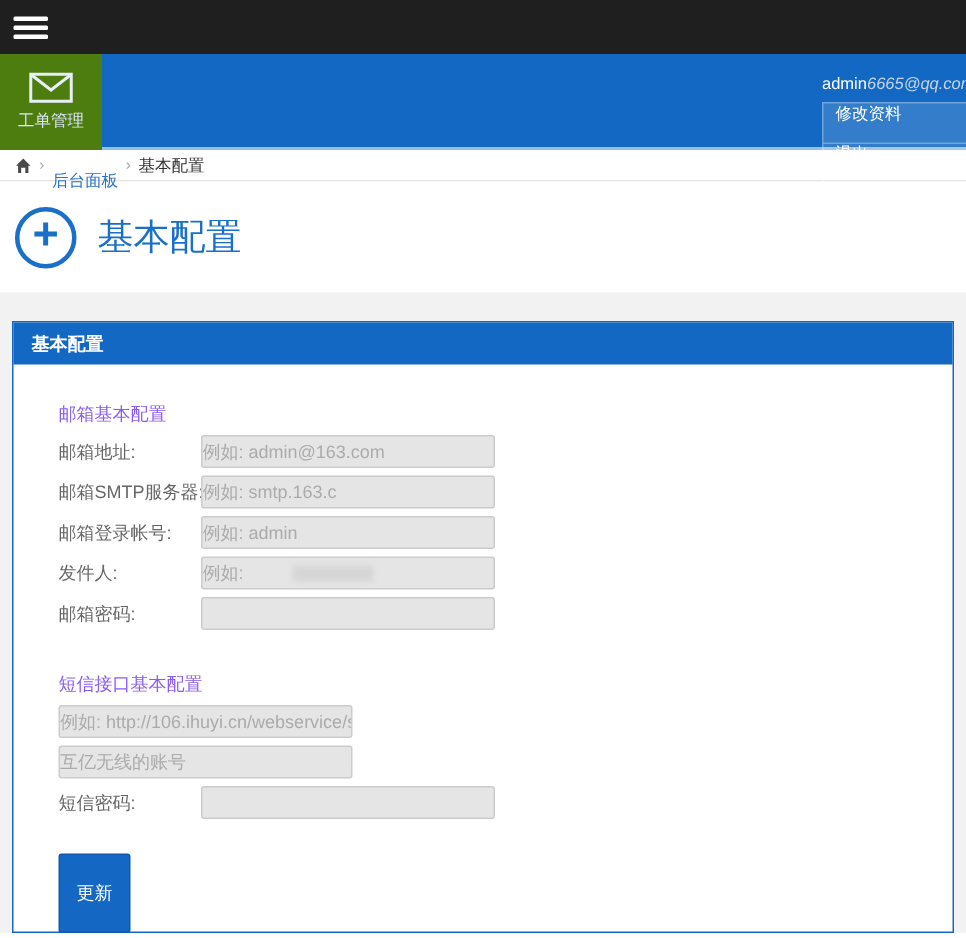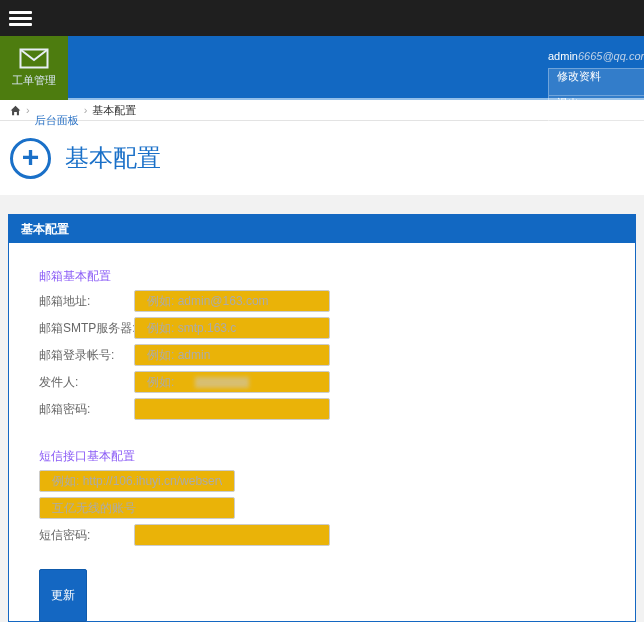--- a/index.html
+++ b/index.html
@@ -105,23 +105,23 @@
     display: flex; align-items: center;
     height: 22px; margin-bottom: 5px; position: relative;
   }
   .form-label {
     width: 95px; min-width: 95px;
     font-size: 12px; color: #666; white-space: nowrap;
   }
   .form-input {
     width: 196px; height: 22px;
     border: 1px solid #ccc; border-radius: 2px;
-    padding: 0 12px; font-size: 12px; color: #555;
+    padding: 0 0; font-size: 12px; color: #555;
     font-family: "Liberation Sans", "DejaVu Sans", sans-serif;
-    outline: none; background: #eab308;
+    outline: none; background: #e5e5e5;
   }
   .form-input::placeholder { color: #ababab; opacity: 1; }
   .redact-blur {
     position: absolute; left: 156px; top: 6px;
     width: 54px; height: 11px;
     background: #c9c9c9; opacity: 0.55;
     filter: blur(2px); pointer-events: none;
   }
 
   .btn-update {

